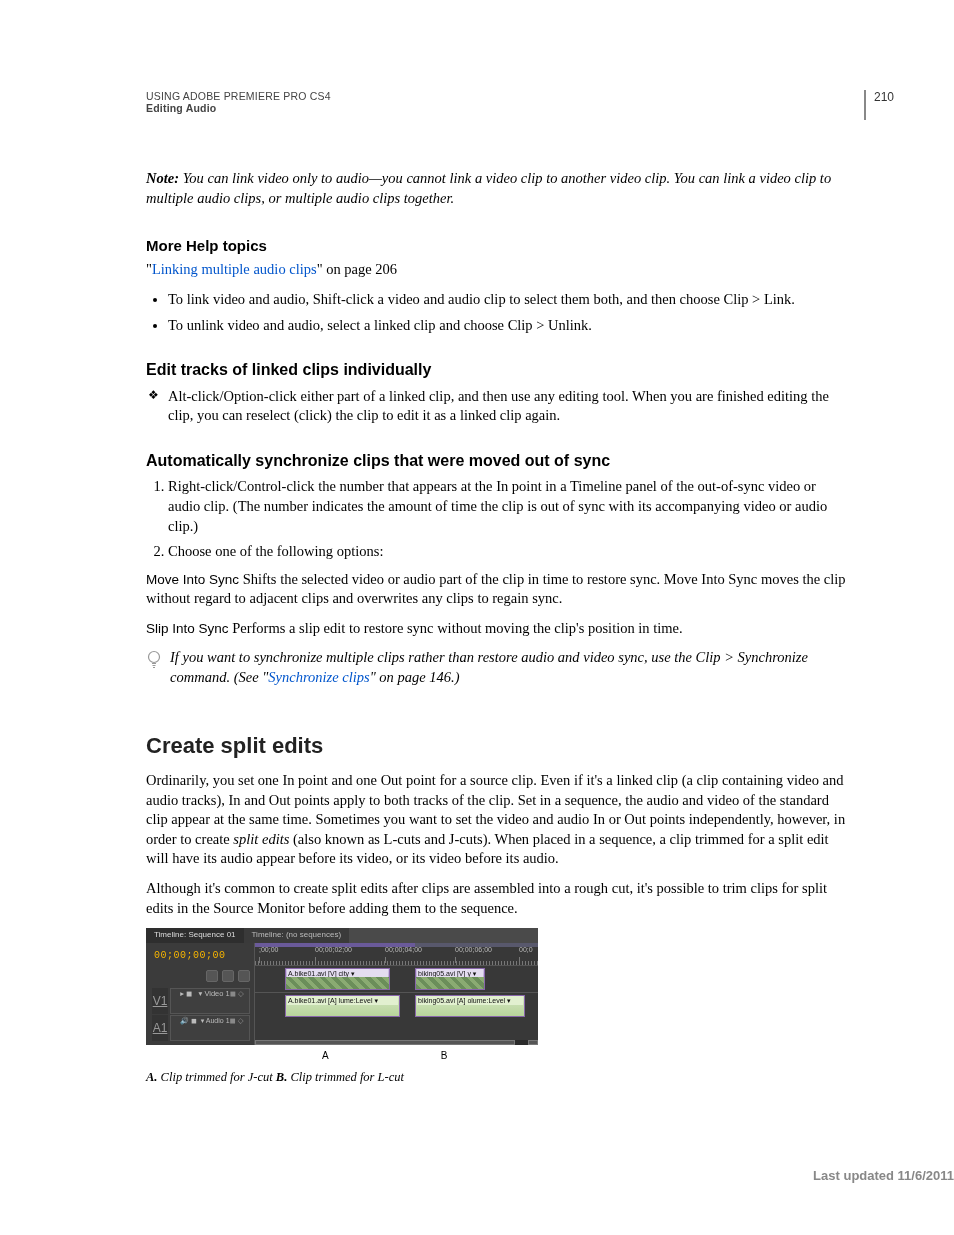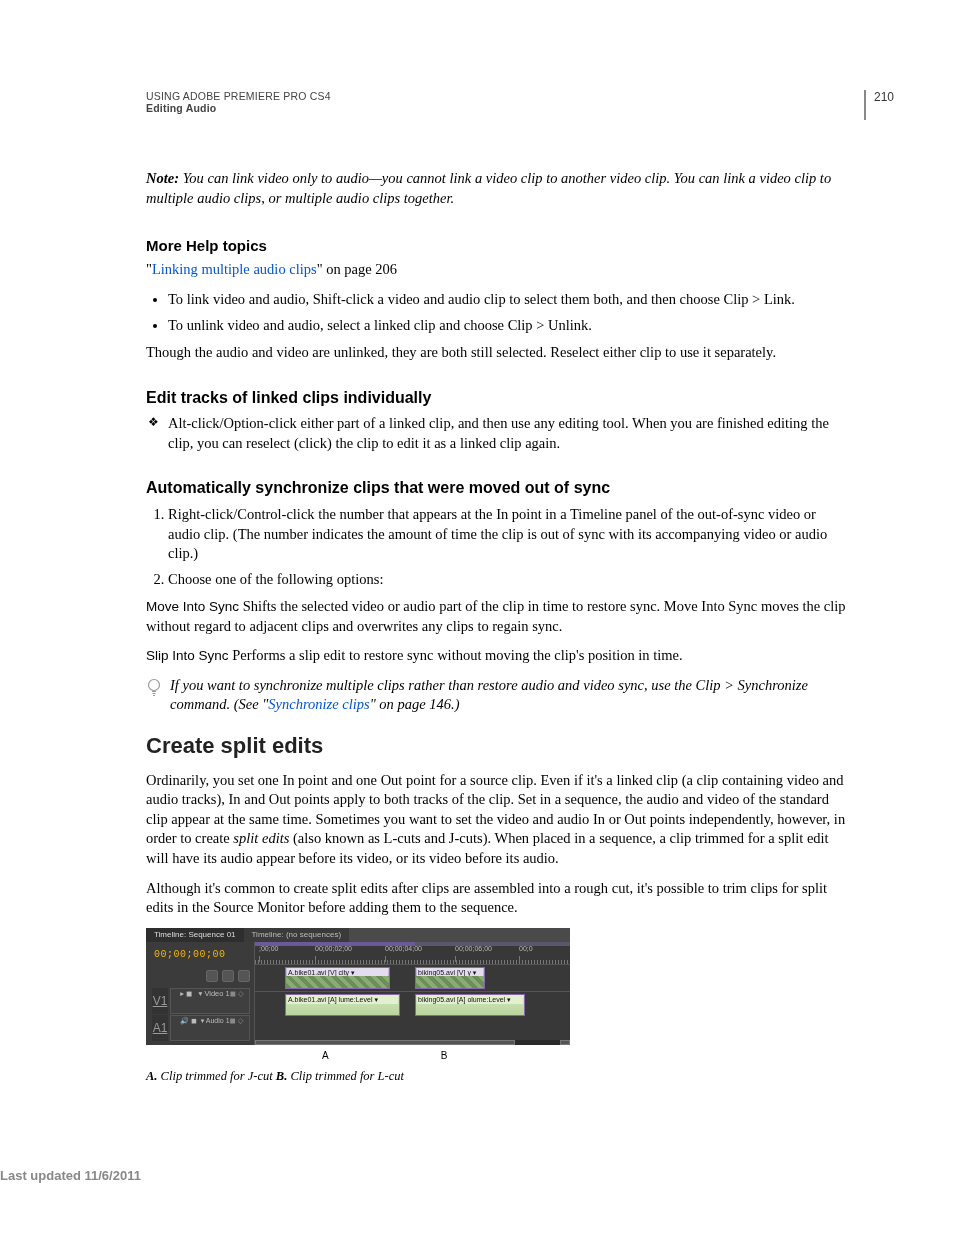--- a/index.html
+++ b/index.html
@@ -49,21 +49,21 @@
   h3.sub {
     font-family: "Myriad Pro", Arial, sans-serif;
     font-weight: 700;
     font-size: 16px;
     margin: 24px 0 6px 0;
   }
   h2.sect {
     font-family: "Myriad Pro", Arial, sans-serif;
     font-weight: 700;
     font-size: 22px;
-    margin: 16px 0 10px 0;
+    margin: 44px 0 10px 0;
     color: #222;
   }
   a.link { color: #0055cc; text-decoration: none; }
   ul.plain, ol.plain {
     margin: 0 0 8px 0;
     padding-left: 22px;
   }
   ul.plain li, ol.plain li { margin-bottom: 6px; }
   .diamond-item { position: relative; padding-left: 22px; margin-bottom: 6px; }
   .diamond-item::before {
@@ -84,30 +84,30 @@
   .caption {
     font-style: italic;
     font-size: 12.5px;
     margin-top: 6px;
   }
   .caption b { font-weight:700; font-style: italic; }
   .footer {
     position: absolute;
     bottom: 52px;
     left: 0; right: 0;
-    text-align: left;
+    text-align: right;
     font-family: "Myriad Pro", Arial, sans-serif;
     font-size: 13px;
     color: #888;
     font-weight: 600;
   }
 
   
   .figure {
-    width: 424px;
+    width: 392px;
     margin-top: 8px;
     font-family: Tahoma, Arial, sans-serif;
     font-size: 8px;
     color: #ccc;
   }
   .fig-shell { background:#4a4a4a; }
   .fig-tabs { display:flex; }
   .fig-tab {
     padding: 2px 8px;
     background:#3a3a3a;
@@ -223,21 +223,20 @@
 
     <h3 class="help">More Help topics</h3>
     <p>
       <span>"</span><a class="link" href="#">Linking multiple audio clips</a><span>" on page 206</span>
     </p>
 
     <ul class="plain">
       <li><span>To link video and audio, Shift-click a video and audio clip to select them both, and then choose Clip &gt; Link.</span></li>
       <li><span>To unlink video and audio, select a linked clip and choose Clip &gt; Unlink.</span></li>
     </ul>
-    <p>Though the audio and video are unlinked, they are both still selected. Reselect either clip to use it separately.</p>
 
     <h3 class="sub">Edit tracks of linked clips individually</h3>
     <div class="diamond-item"><span>Alt-click/Option-click either part of a linked clip, and then use any editing tool. When you are finished editing the clip, you can reselect (click) the clip to edit it as a linked clip again.</span></div>
 
     <h3 class="sub">Automatically synchronize clips that were moved out of sync</h3>
     <ol class="plain">
       <li><span>Right-click/Control-click the number that appears at the In point in a Timeline panel of the out-of-sync video or audio clip. (The number indicates the amount of time the clip is out of sync with its accompanying video or audio clip.)</span></li>
       <li><span>Choose one of the following options:</span></li>
     </ol>
     <p><span class="bold-run">Move Into Sync</span><span>  Shifts the selected video or audio part of the clip in time to restore sync. Move Into Sync moves the clip without regard to adjacent clips and overwrites any clips to regain sync.</span></p>

